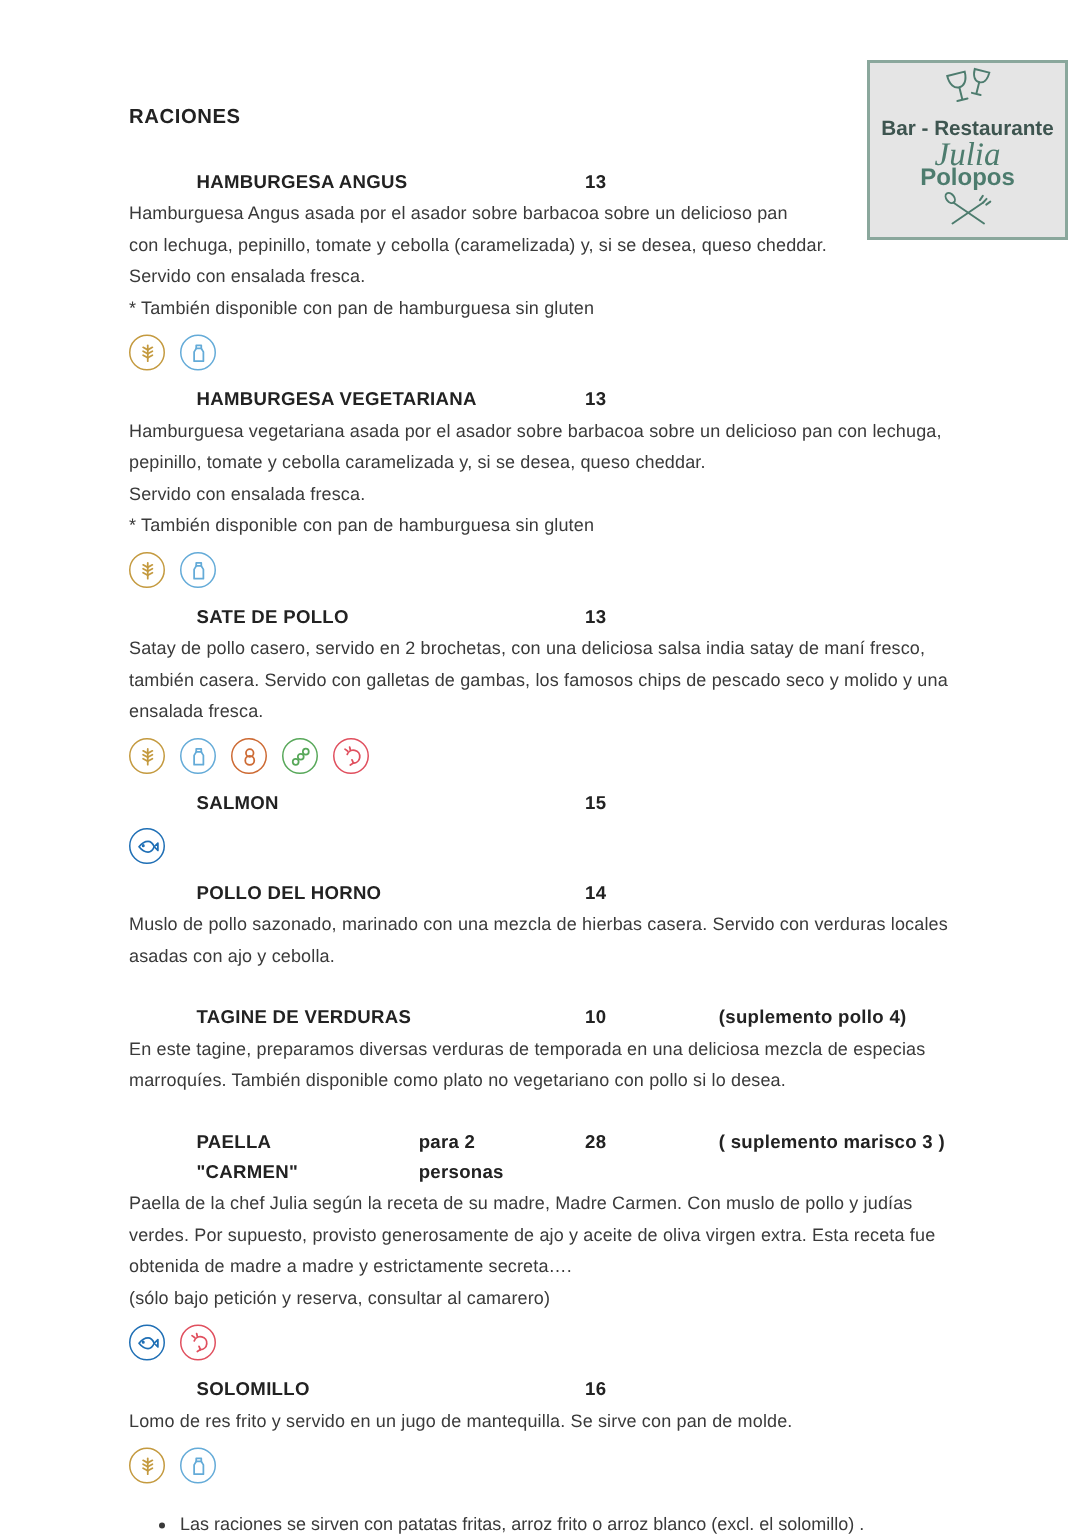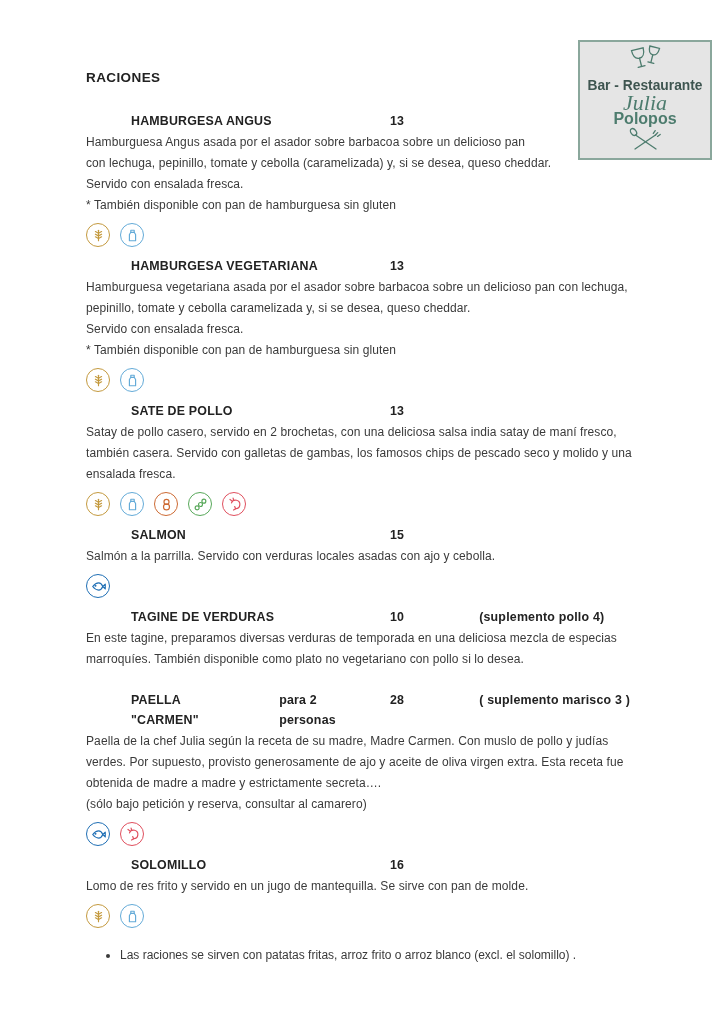--- a/index.html
+++ b/index.html
@@ -177,32 +177,42 @@
         </div>
     </div>
 
     <div class="item">
       <div class="item-header">
         <span class="nmwrap">
             <span class="nm">SALMON</span>
           </span>
         <span class="price">15</span>
       </div>
-      <div class="desc">Salmón a la parrilla. Servido con verduras locales asadas con ajo y cebolla.</div>
       <div class="icons">
           <span class="allergen" style="color: rgb(31, 111, 181);">
             <svg viewBox="0 0 16 16" width="15" height="15" fill="none" stroke="currentColor" stroke-width="1.25" stroke-linecap="round" stroke-linejoin="round">
               <path d="M1.8 8c2-2.5 4.2-3.8 6.4-3.8 2 0 3.4 1.5 4.4 3.8-1 2.3-2.4 3.8-4.4 3.8-2.2 0-4.4-1.3-6.4-3.8z"></path>
               <path d="M12.6 8l2.6-2.6v5.2z"></path>
               <circle cx="4.8" cy="7.2" r=".45" fill="currentColor"></circle>
             </svg>
           </span>
         </div>
     </div>
 
+    <div class="item">
+      <div class="item-header">
+        <span class="nmwrap">
+            <span class="nm">POLLO DEL HORNO</span>
+          </span>
+        <span class="price">14</span>
+      </div>
+      <div class="desc">Muslo de pollo sazonado, marinado con una mezcla de hierbas casera. Servido con verduras locales
+asadas con ajo y cebolla.</div>
+      <div style="height:12px"></div>
+    </div>
 
     <div class="item">
       <div class="item-header">
         <span class="nmwrap">
             <span class="nm">TAGINE DE VERDURAS</span>
           </span>
         <span class="price">10</span>
         <span class="extra">(suplemento pollo 4)</span>
       </div>
       <div class="desc">En este tagine, preparamos diversas verduras de temporada en una deliciosa mezcla de especias

